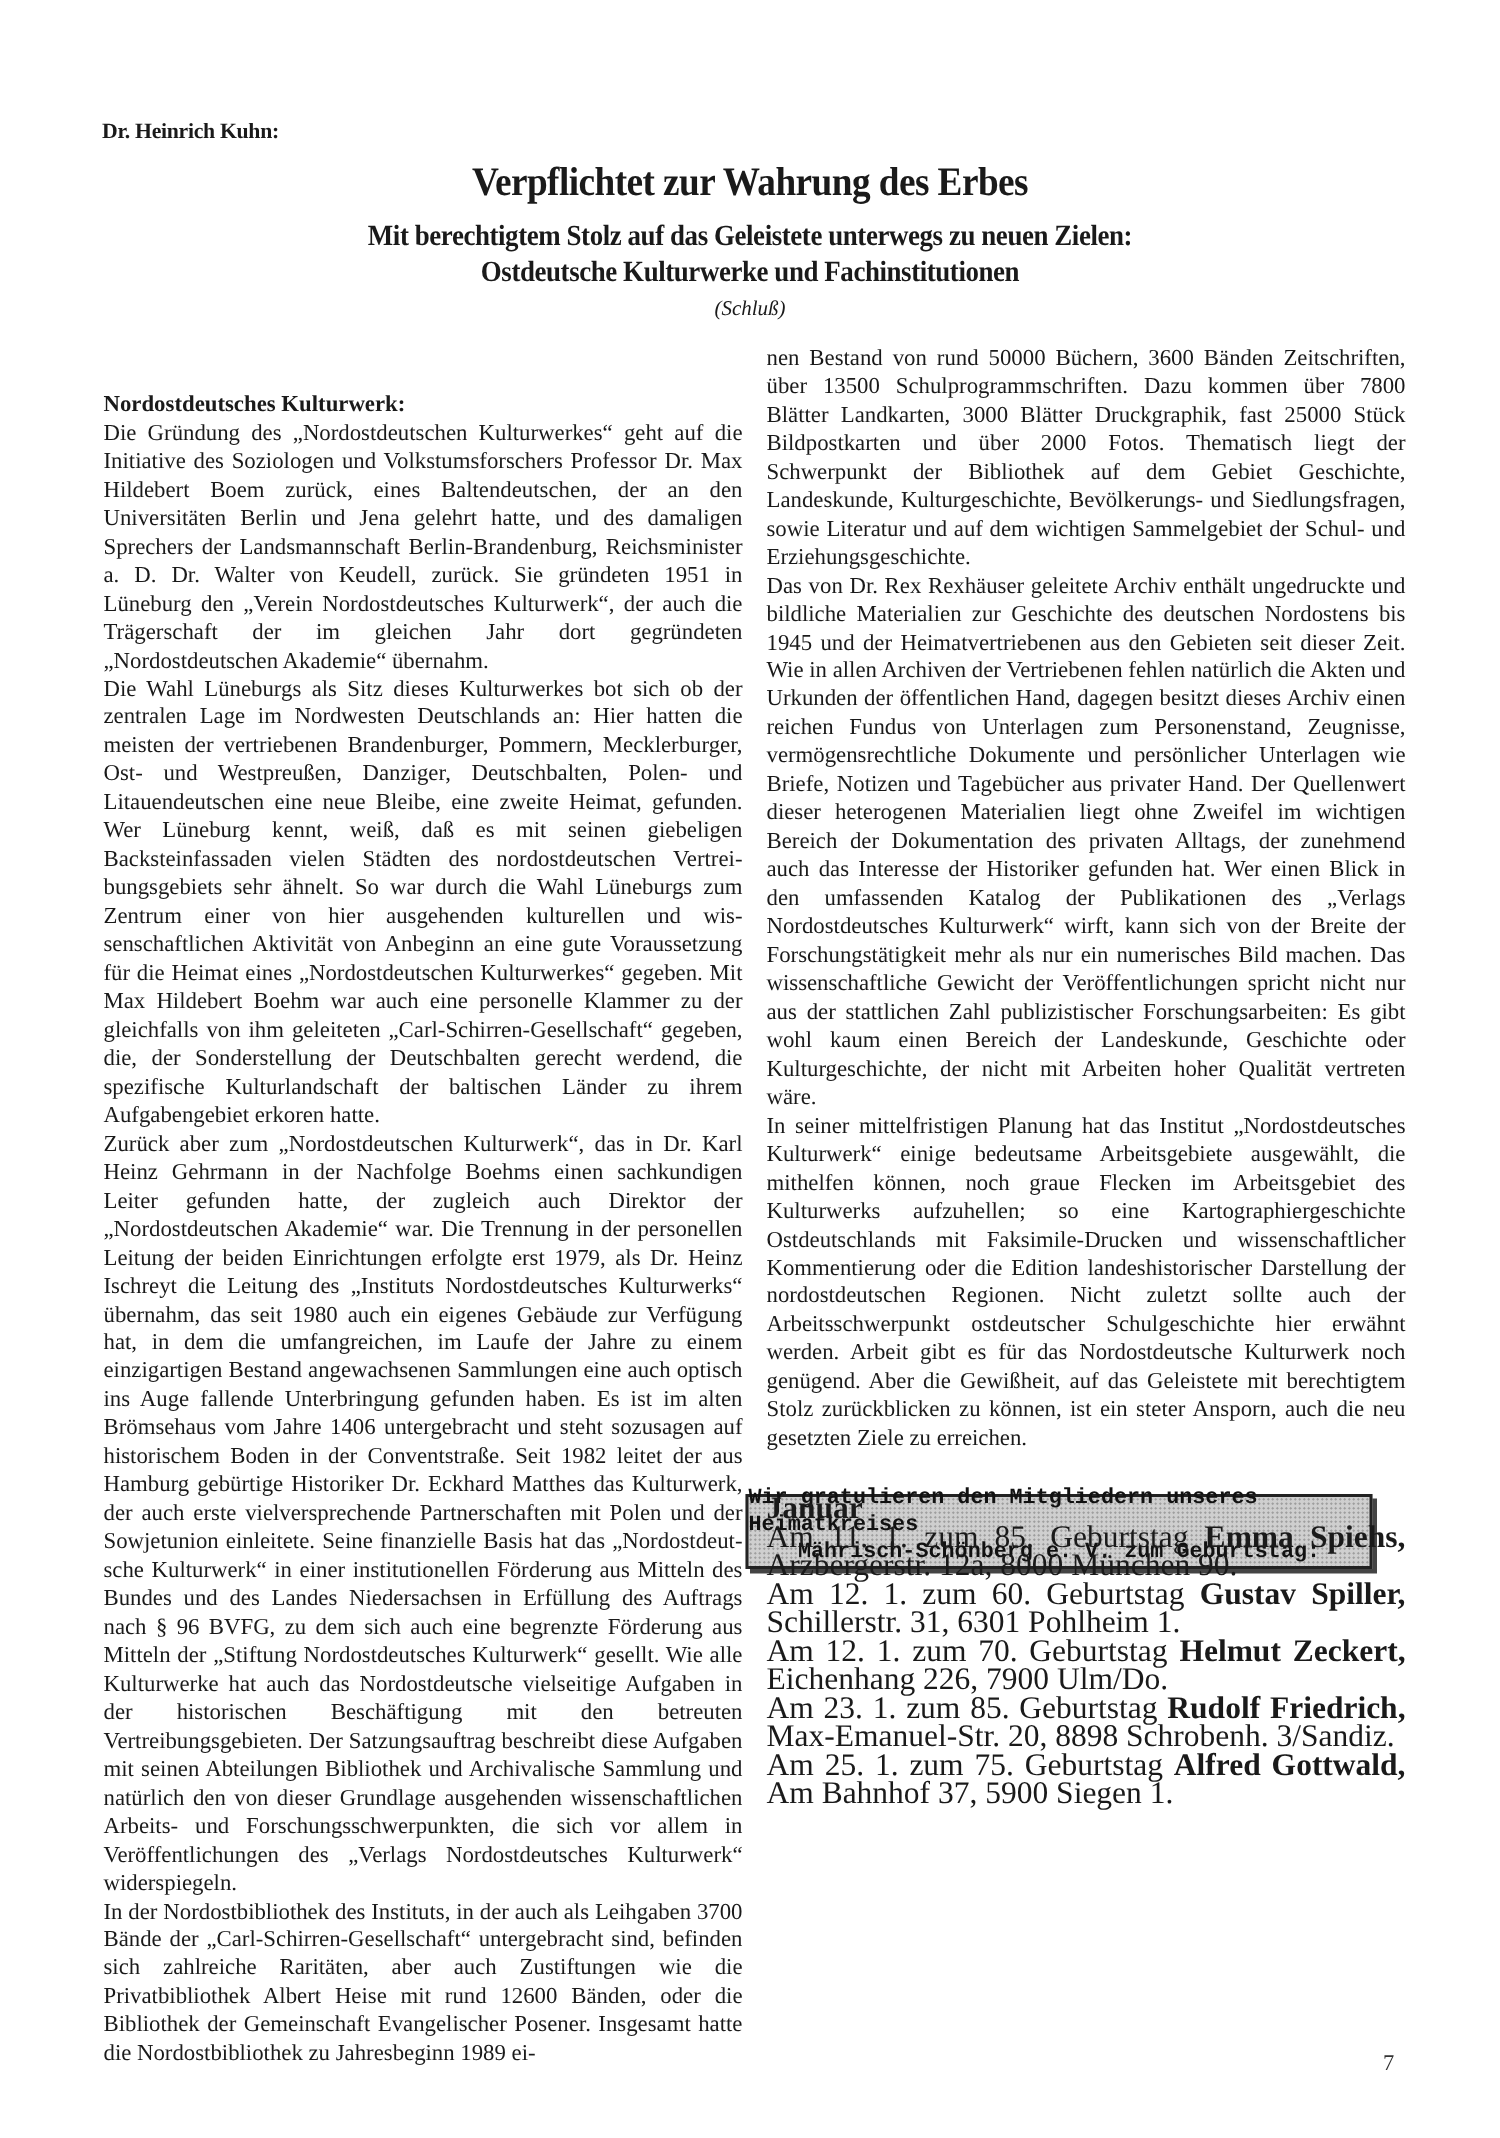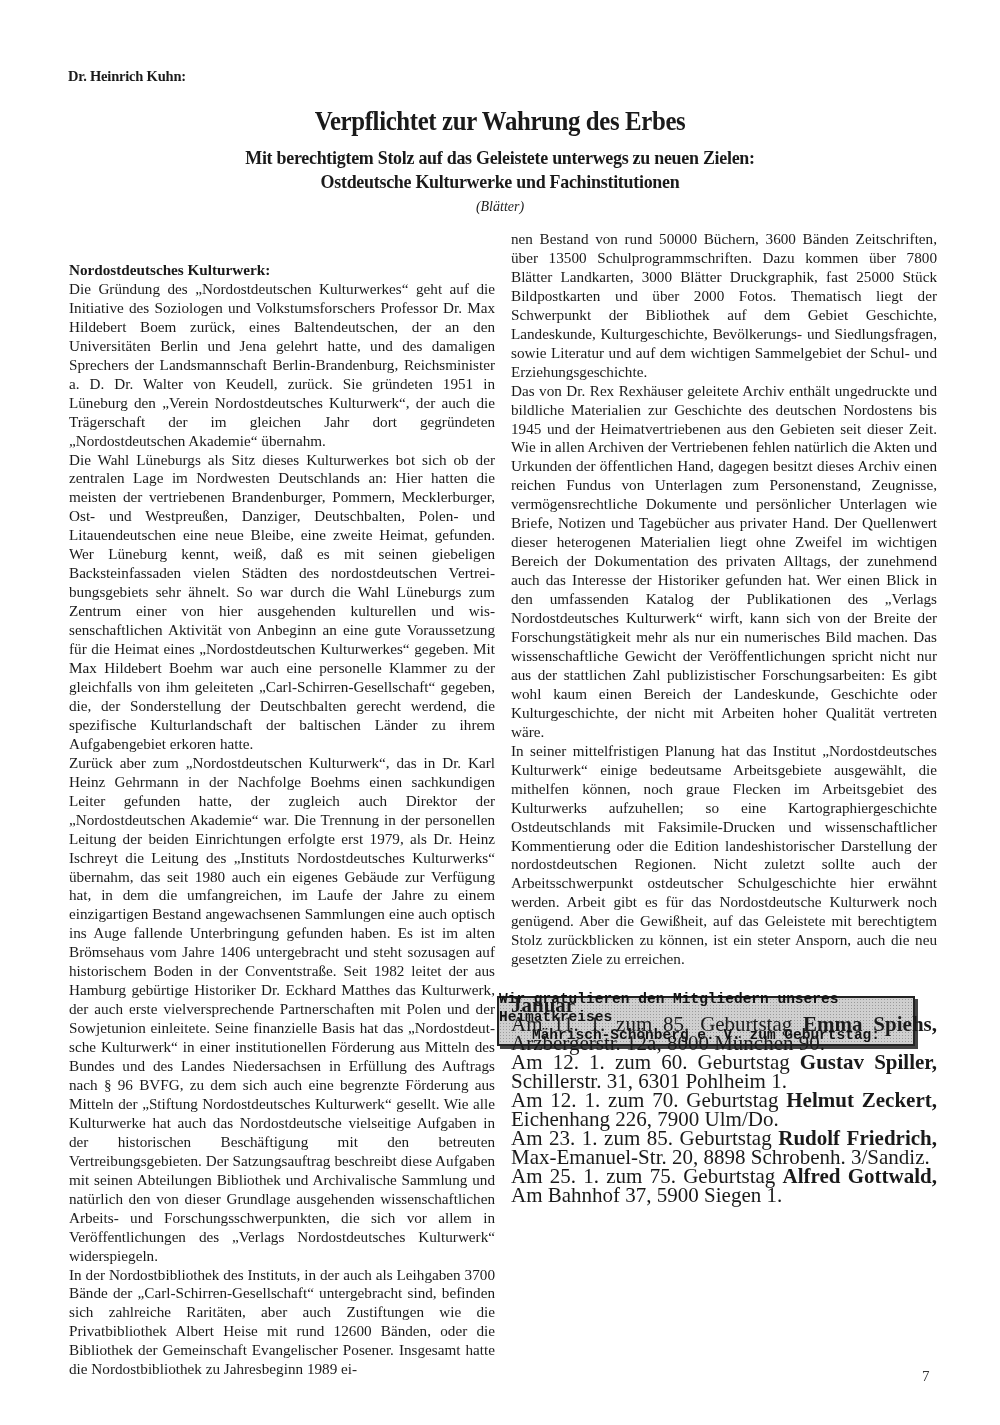--- a/index.html
+++ b/index.html
@@ -2,21 +2,21 @@
 <html><head>
   <meta charset="utf-8">
   <style>
     html, body { margin: 0; padding: 0; background: #ffffff; }
     body {
       width: 1000px; height: 1425px; position: relative; overflow: hidden;
       font-family: "Liberation Serif", "DejaVu Serif", serif;
       color: #1a1a1a;
     }
     .author {
-      position: absolute; left: 68px; top: 68px;
+      position: absolute; left: 68px; top: 80px;
       font-weight: bold; font-size: 14.5px; letter-spacing: -0.2px;
     }
     .title {
       position: absolute; left: 60px; width: 880px; top: 106px;
       text-align: center; font-weight: bold; font-size: 27px;
       letter-spacing: -0.4px; transform: scaleX(0.92); transform-origin: center;
     }
     .subtitle {
       position: absolute; left: 60px; width: 880px; top: 146px;
       text-align: center; font-weight: bold; font-size: 19.5px; line-height: 24px;
@@ -59,21 +59,21 @@
   </style>
 </head>
 <body>
 
 <div class="author">Dr. Heinrich Kuhn:</div>
 <div class="title">Verpflichtet zur Wahrung des Erbes</div>
 <div class="subtitle">
   <div>Mit berechtigtem Stolz auf das Geleistete unterwegs zu neuen Zielen:</div>
   <div>Ostdeutsche Kulturwerke und Fachinstitutionen</div>
 </div>
-<div class="continuation">(Blätter)</div>
+<div class="continuation">(Schluß)</div>
 
 <div class="col left">
   <p class="section-heading">Nordostdeutsches Kulturwerk:</p>
   <p>Die Gründung des „Nordostdeutschen Kulturwerkes“ geht auf die Initiative des Soziologen und Volkstumsforschers Professor Dr. Max Hildebert Boem zurück, eines Baltendeutschen, der an den Universitäten Berlin und Jena gelehrt hatte, und des dama­ligen Sprechers der Landsmannschaft Berlin-Brandenburg, Reichsminister a. D. Dr. Walter von Keudell, zurück. Sie grün­deten 1951 in Lüneburg den „Verein Nordostdeutsches Kultur­werk“, der auch die Trägerschaft der im gleichen Jahr dort ge­gründeten „Nordostdeutschen Akademie“ übernahm.</p>
   <p>Die Wahl Lüneburgs als Sitz dieses Kulturwerkes bot sich ob der zentralen Lage im Nordwesten Deutschlands an: Hier hatten die meisten der vertriebenen Brandenburger, Pommern, Meckler­burger, Ost- und Westpreußen, Danziger, Deutschbalten, Polen- und Litauendeutschen eine neue Bleibe, eine zweite Heimat, ge­funden. Wer Lüneburg kennt, weiß, daß es mit seinen giebeligen Backsteinfassaden vielen Städten des nordostdeutschen Vertrei­bungsgebiets sehr ähnelt. So war durch die Wahl Lüneburgs zum Zentrum einer von hier ausgehenden kulturellen und wis­senschaftlichen Aktivität von Anbeginn an eine gute Vorausset­zung für die Heimat eines „Nordostdeutschen Kulturwerkes“ gegeben. Mit Max Hildebert Boehm war auch eine personelle Klammer zu der gleichfalls von ihm geleiteten „Carl-Schirren-Gesellschaft“ gegeben, die, der Sonderstellung der Deutschbal­ten gerecht werdend, die spezifische Kulturlandschaft der balti­schen Länder zu ihrem Aufgabengebiet erkoren hatte.</p>
   <p>Zurück aber zum „Nordostdeutschen Kulturwerk“, das in Dr. Karl Heinz Gehrmann in der Nachfolge Boehms einen sachkun­digen Leiter gefunden hatte, der zugleich auch Direktor der „Nordostdeutschen Akademie“ war. Die Trennung in der perso­nellen Leitung der beiden Einrichtungen erfolgte erst 1979, als Dr. Heinz Ischreyt die Leitung des „Instituts Nordostdeutsches Kulturwerks“ übernahm, das seit 1980 auch ein eigenes Gebäu­de zur Verfügung hat, in dem die umfangreichen, im Laufe der Jahre zu einem einzigartigen Bestand angewachsenen Samm­lungen eine auch optisch ins Auge fallende Unterbringung ge­funden haben. Es ist im alten Brömsehaus vom Jahre 1406 un­tergebracht und steht sozusagen auf historischem Boden in der Conventstraße. Seit 1982 leitet der aus Hamburg gebürtige Hi­storiker Dr. Eckhard Matthes das Kulturwerk, der auch erste vielversprechende Partnerschaften mit Polen und der Sowjet­union einleitete. Seine finanzielle Basis hat das „Nordostdeut­sche Kulturwerk“ in einer institutionellen Förderung aus Mit­teln des Bundes und des Landes Niedersachsen in Erfüllung des Auftrags nach § 96 BVFG, zu dem sich auch eine begrenzte För­derung aus Mitteln der „Stiftung Nordostdeutsches Kultur­werk“ gesellt. Wie alle Kulturwerke hat auch das Nordostdeut­sche vielseitige Aufgaben in der historischen Beschäftigung mit den betreuten Vertreibungsgebieten. Der Satzungsauftrag be­schreibt diese Aufgaben mit seinen Abteilungen Bibliothek und Archivalische Sammlung und natürlich den von dieser Grundla­ge ausgehenden wissenschaftlichen Arbeits- und Forschungs­schwerpunkten, die sich vor allem in Veröffentlichungen des „Verlags Nordostdeutsches Kulturwerk“ widerspiegeln.</p>
   <p>In der Nordostbibliothek des Instituts, in der auch als Leihga­ben 3700 Bände der „Carl-Schirren-Gesellschaft“ untergebracht sind, befinden sich zahlreiche Raritäten, aber auch Zustiftungen wie die Privatbibliothek Albert Heise mit rund 12600 Bänden, oder die Bibliothek der Gemeinschaft Evangelischer Posener. Insgesamt hatte die Nordostbibliothek zu Jahresbeginn 1989 ei-</p>
 </div>
 
 <div class="col right">

